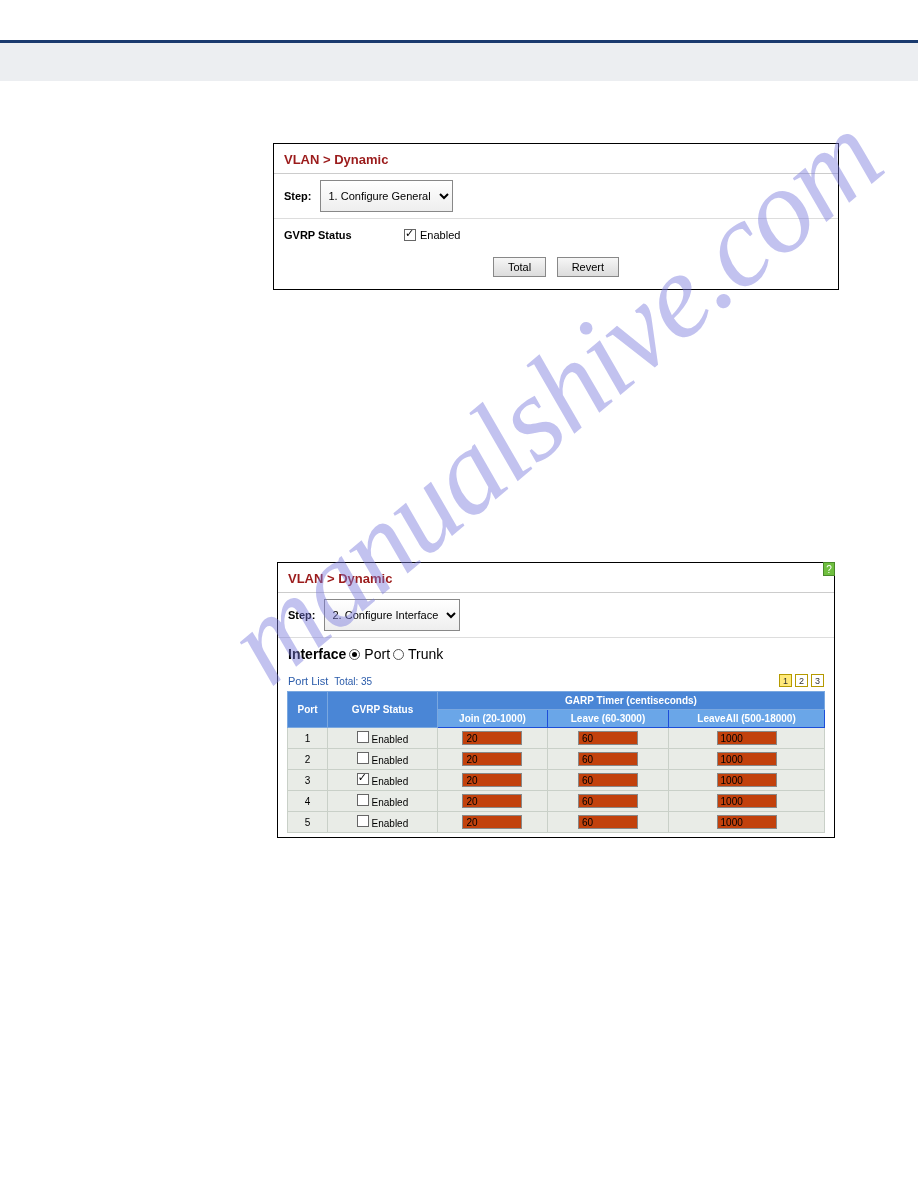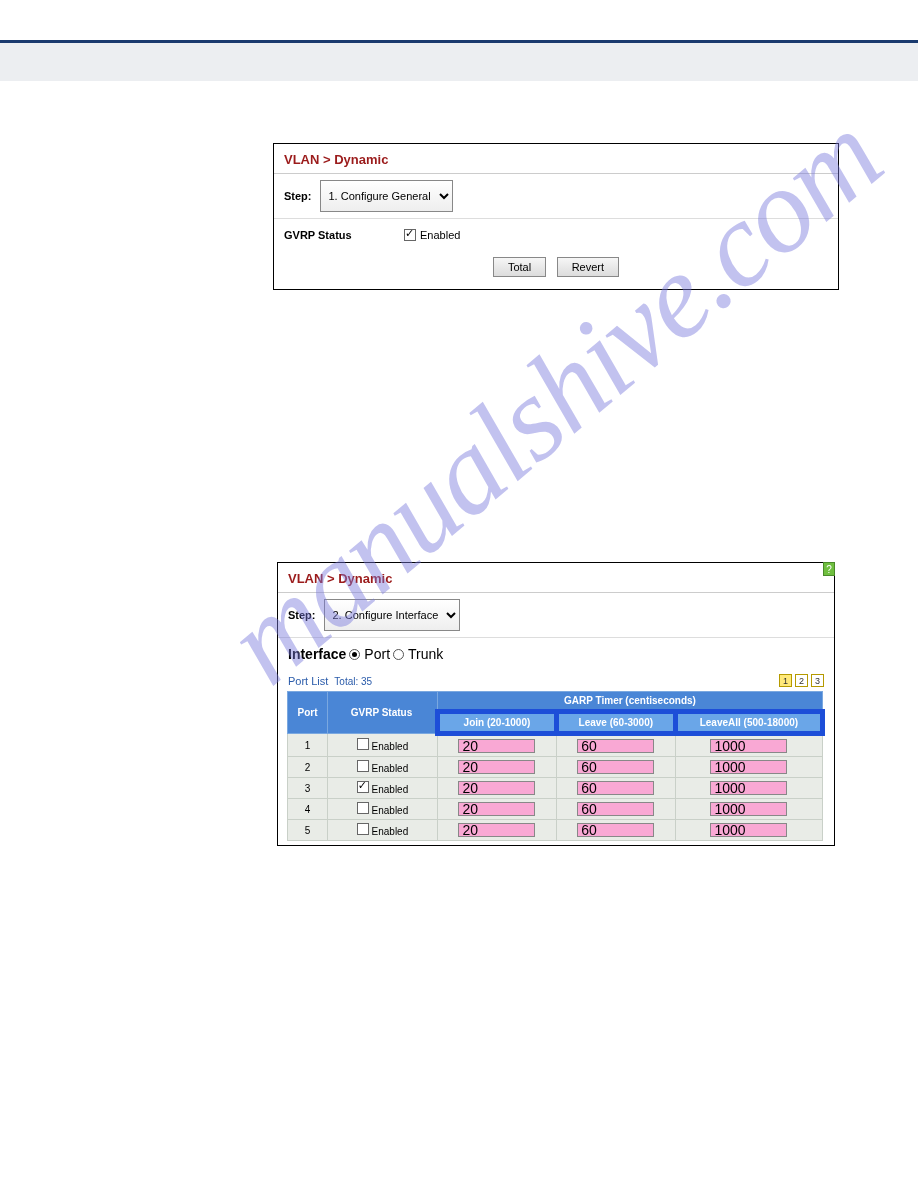--- a/index.html
+++ b/index.html
@@ -156,39 +156,39 @@
     background: #4a86d6;
     color: #fff;
     border: 1px solid #7aa8e0;
     text-align: center;
     font-weight: bold;
     padding: 3px 4px;
   }
   .th2 {
     background: #6aa6e8;
     color: #fff;
-    border: 5px solid #1d4ed8;
+    border: 1px solid #1d4ed8;
     text-align: center;
     font-weight: bold;
     padding: 3px 4px;
   }
   .td {
     border: 1px solid #c9d0c8;
     background: #e9ece7;
     padding: 3px 6px;
     text-align: center;
   }
   .td .inp {
-    width: 77px;
+    width: 60px;
     height: 14px;
-    font-size: 14px;
+    font-size: 10px;
     border: 1px solid #888;
     padding: 0 3px;
     text-align: left;
-    background: #f9a8d4;
+    background: #c2410c;
   }
   .td-port {
     width: 40px;
   }
   .td-gvrp {
     width: 110px;
   }
   .help-badge {
     position: absolute;
     right: -1px; top: -1px;

